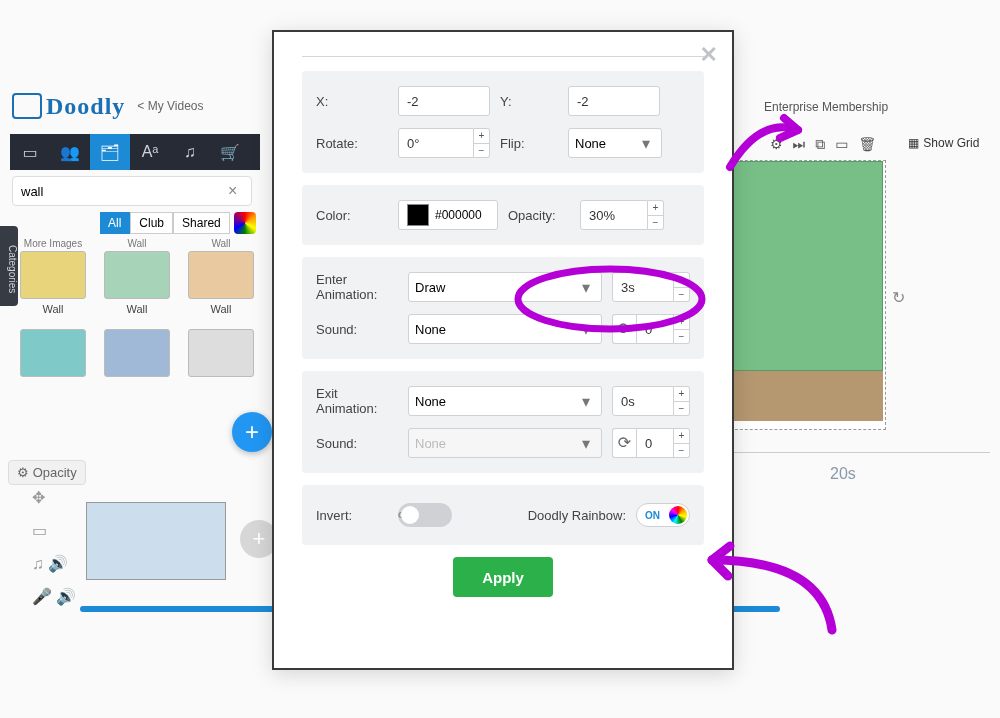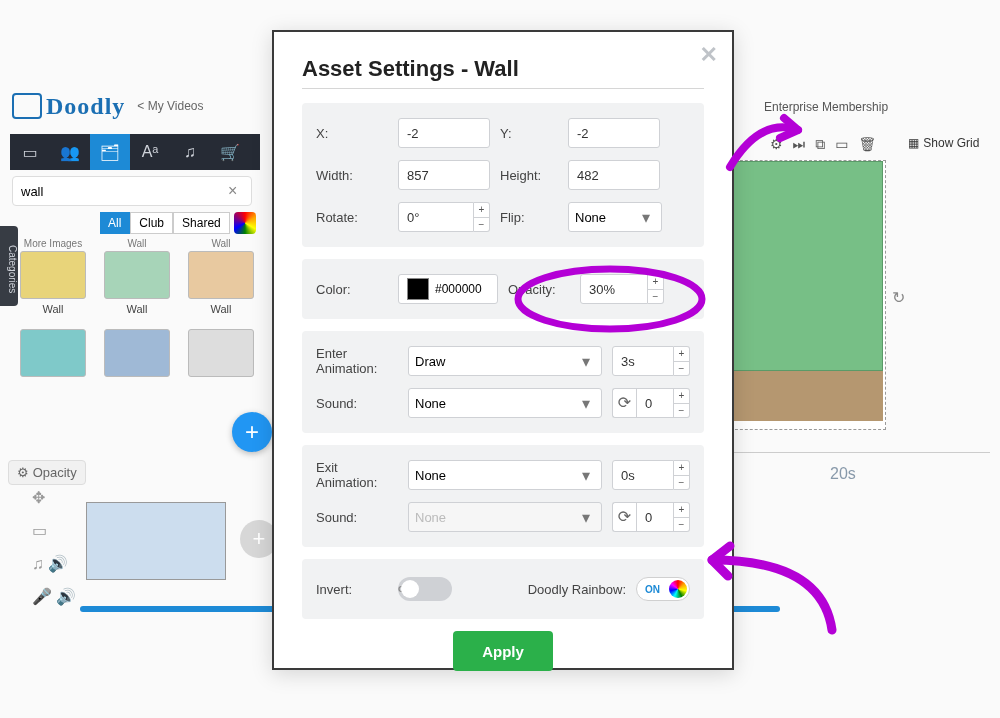--- a/index.html
+++ b/index.html
@@ -175,35 +175,28 @@
   </div>
   <span class="refresh-icon">↻</span>
 
   <div class="ruler">
     <span class="ruler-label">20s</span>
   </div>
 </div>
 
 <div class="modal">
   <span class="modal-close">✕</span>
-  <h2>Asset Settings - Wall</h2>
   <hr>
 
   <div class="section">
     <div class="row">
       <span class="lbl">X:</span>
       <input class="inp sm" value="-2" style="">
       <span class="lbl2">Y:</span>
       <input class="inp sm" value="-2" style="">
-    </div>
-    <div class="row">
-      <span class="lbl">Width:</span>
-      <input class="inp sm" value="857" style="">
-      <span class="lbl2">Height:</span>
-      <input class="inp sm" value="482" style="">
     </div>
     <div class="row">
       <span class="lbl">Rotate:</span>
       <div style="display:flex">
           <input class="inp" style="width: 76px; border-radius: 3px 0px 0px 3px;" value="0°">
           <div class="stepper">
             <span>+</span>
             <span>−</span>
           </div>
         </div>

